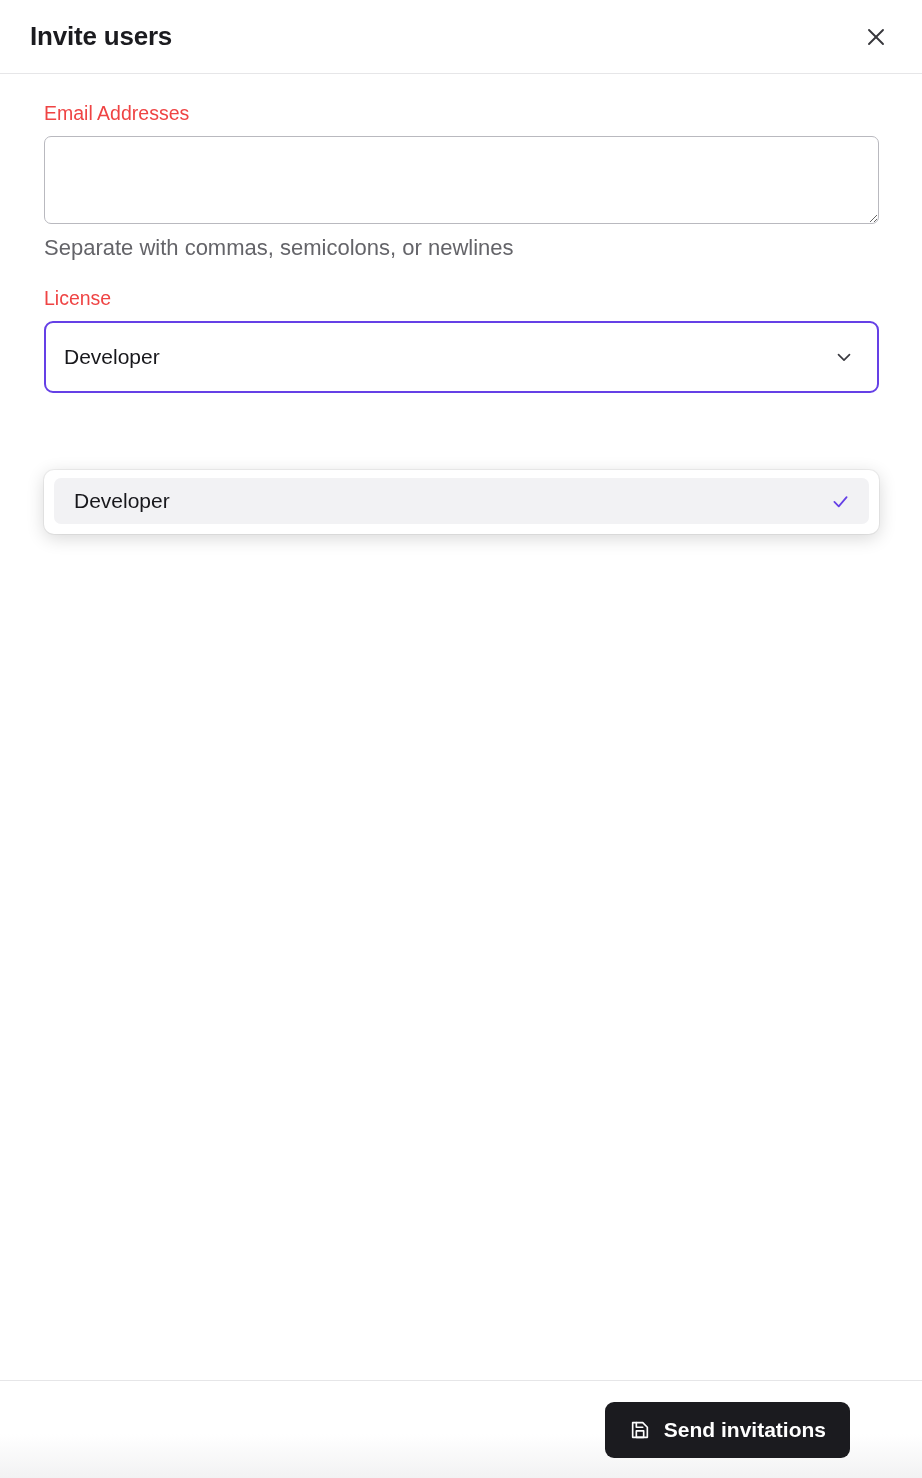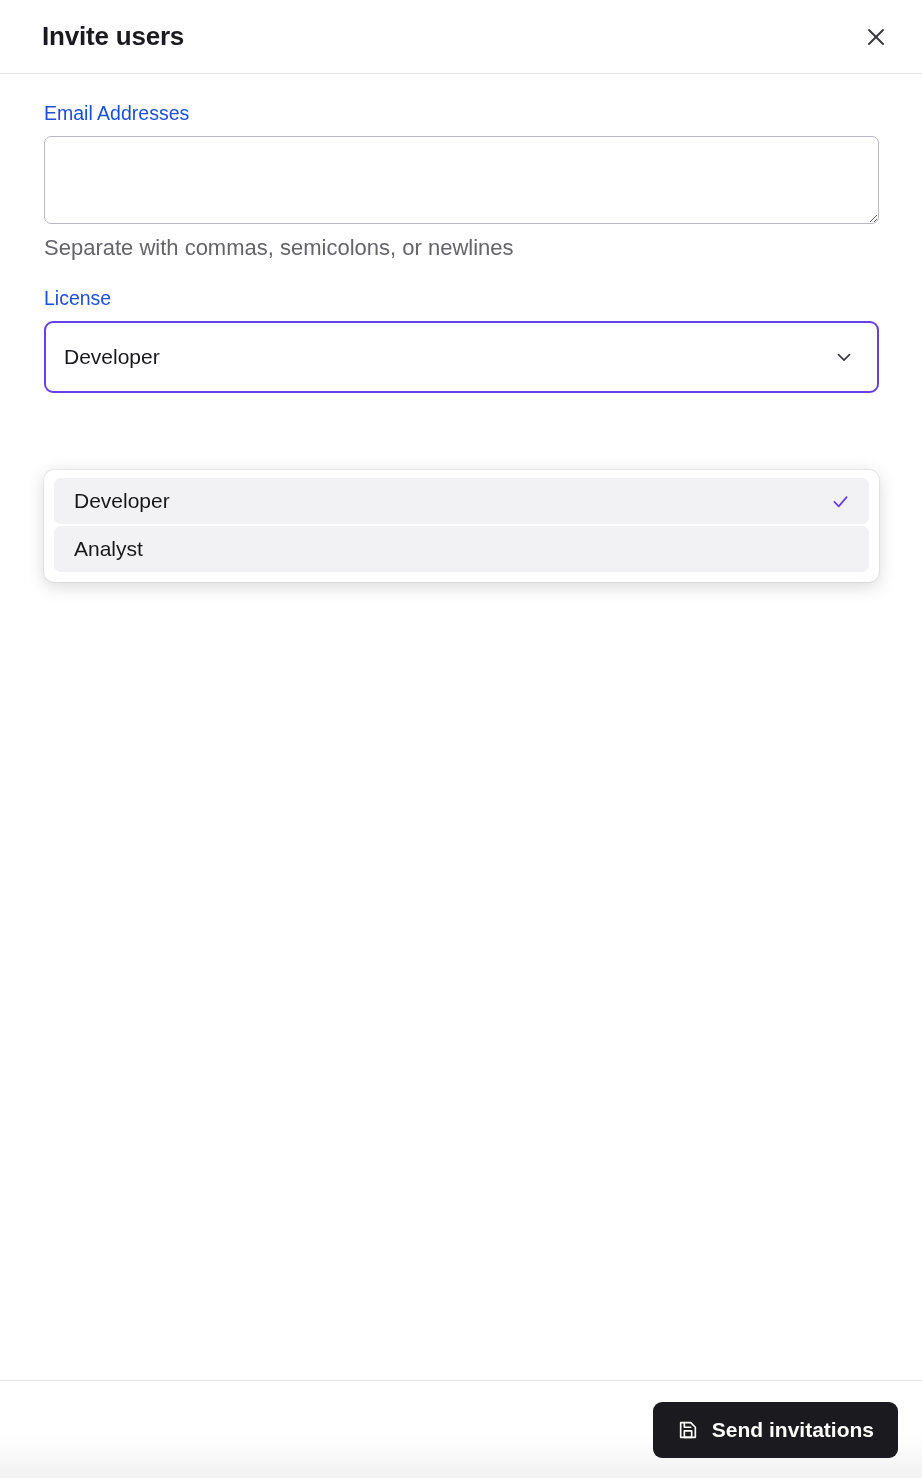--- a/index.html
+++ b/index.html
@@ -29,21 +29,20 @@
     display: flex;
     align-items: center;
     justify-content: space-between;
     padding: 0 26px 0 30px;
   }
   .dialog-title {
     font-size: 26px;
     font-weight: 700;
     color: #1b1b1f;
     letter-spacing: -0.2px;
-    margin-left: 12px;
   }
   .close-btn {
     width: 40px;
     height: 40px;
     display: flex;
     align-items: center;
     justify-content: center;
     border: none;
     background: transparent;
     cursor: pointer;
@@ -52,21 +51,21 @@
   }
 
   
   .dialog-body {
     flex: 1;
     position: relative;
     padding: 28px 44px 0 44px;
   }
   .field-label {
     font-size: 19.5px;
-    color: #1d4ed8;
+    color: #ef4444;
     margin-bottom: 11px;
     font-weight: 400;
   }
   .email-textarea {
     width: 835px;
     height: 88px;
     border: 1px solid #b9b9bf;
     border-radius: 7px;
     resize: vertical;
     padding: 10px 12px;
@@ -159,21 +158,21 @@
   }
 
   
   .dialog-footer {
     height: 98px;
     min-height: 98px;
     border-top: 1px solid #e6e6e8;
     display: flex;
     align-items: center;
     justify-content: flex-end;
-    padding: 0 24px 0 0;
+    padding: 0 72px 0 0;
     background: linear-gradient(180deg,#ffffff 0%, #ffffff 55%, #f2f2f3 100%);
   }
   .primary-btn {
     height: 56px;
     background: #1b1b1f;
     color: #ffffff;
     border: none;
     border-radius: 9px;
     display: flex;
     align-items: center;
@@ -223,23 +222,20 @@
     <div class="obscured-text">For more information on what these groups map to, see the</div>
 
     <div class="dropdown">
       <div class="dd-item hl">
         <span>Developer</span>
         <span class="dd-check">
           <svg width="21" height="21" viewBox="0 0 24 24" fill="none" stroke="currentColor" stroke-width="2" stroke-linecap="round" stroke-linejoin="round">
             <polyline points="5 12.5 10 17.5 19 7"></polyline>
           </svg>
         </span>
-      </div>
-      <div class="dd-item hl">
-        <span>Analyst</span>
       </div>
     </div>
 
 
   </div>
 
   <div class="dialog-footer">
     <button class="primary-btn">
       <span class="save-ico">
         <svg width="22" height="22" viewBox="0 0 24 24" fill="none" stroke="currentColor" stroke-width="1.8" stroke-linecap="round" stroke-linejoin="round">

